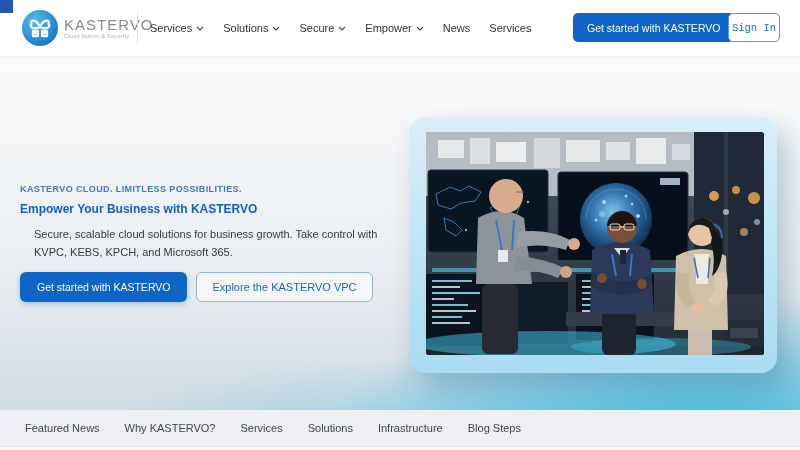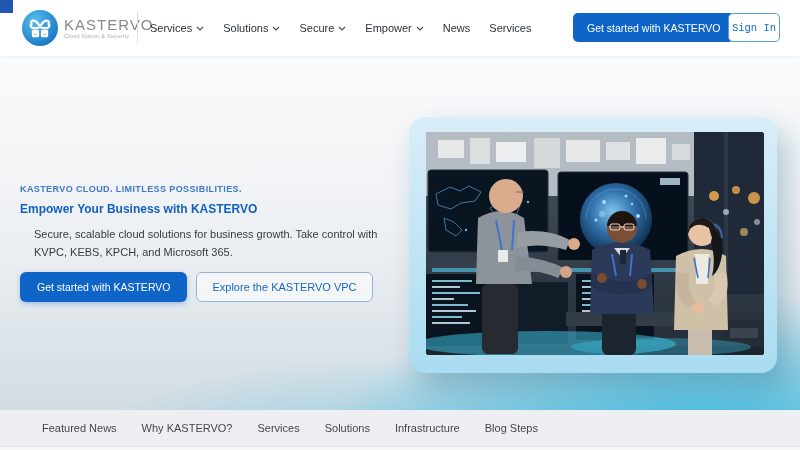--- a/index.html
+++ b/index.html
@@ -53,21 +53,21 @@
 
   .hero-card { position:absolute; left:409px; top:61px; width:368px; height:256px;
              border-radius:16px; background:linear-gradient(180deg,#d9eef8 0%,#a9dcf1 100%);
              box-shadow:10px 14px 28px rgba(20,90,120,.28); }
   .hero-photo { position:absolute; left:17px; top:15px; width:338px; height:223px;
              border-radius:3px; overflow:hidden; display:block; }
 
   
   .subnav { position:absolute; top:410px; left:0; width:800px; height:37px; background:#edeff3;
             border-bottom:1px solid #e2e4e8; display:flex; align-items:center; gap:25px;
-            padding-left:42px; z-index:4; }
+            padding-left:25px; z-index:4; }
   .subnav a { font-size:11px; color:#43474d; text-decoration:none; cursor:pointer; }
   .bottom-strip { position:absolute; top:447px; left:0; width:800px; height:3px; background:#f7f8fa; }
 </style>
 </head>
 <body>
 
 <div class="stage">
 
   <div class="header">
     <div class="logo">

